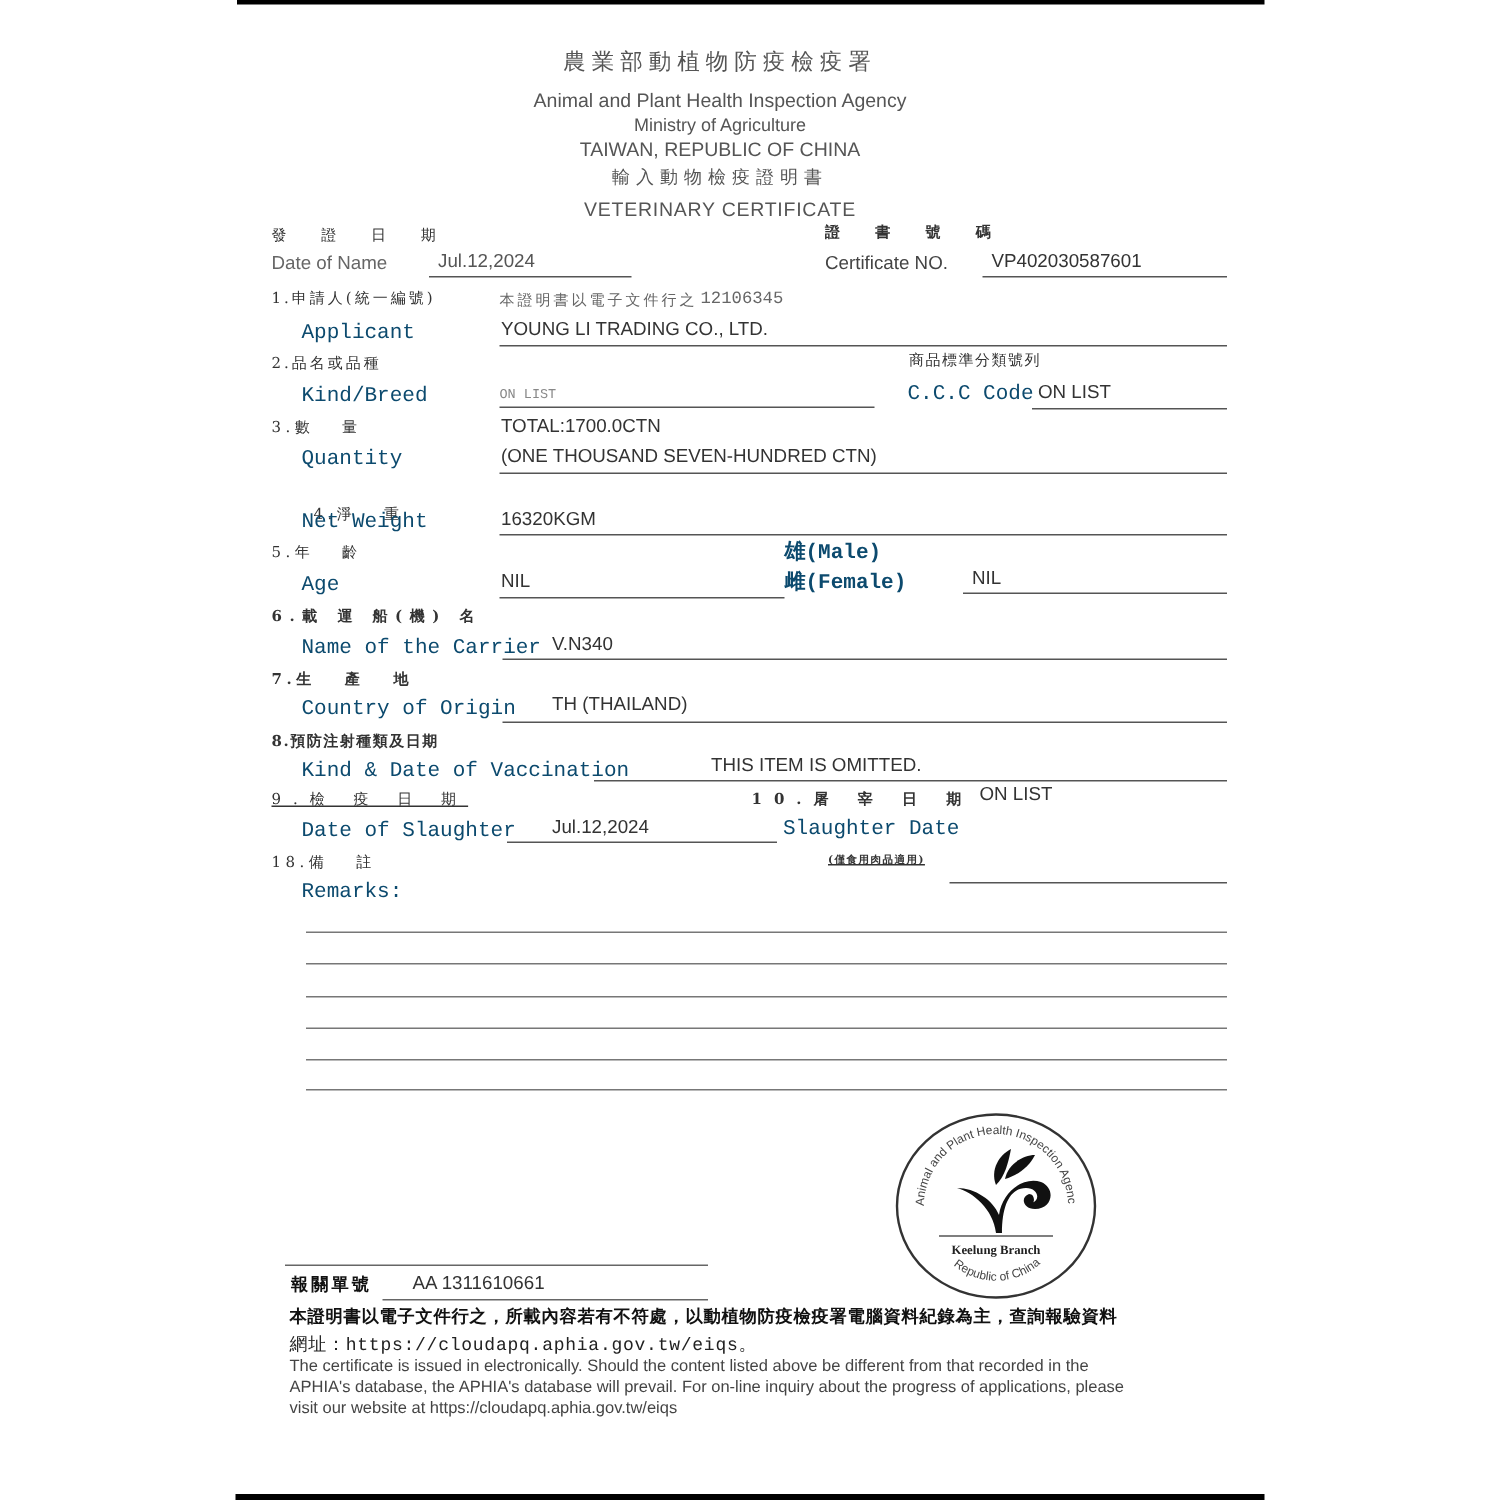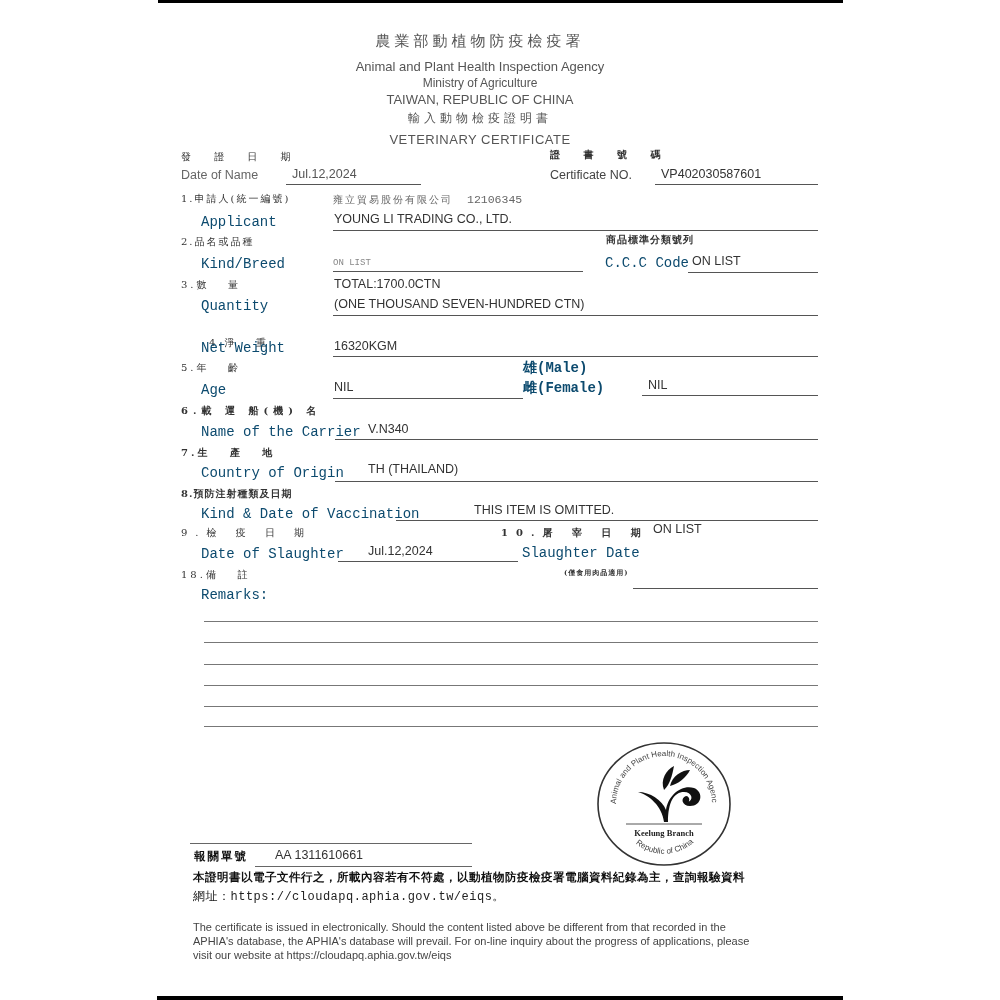--- a/index.html
+++ b/index.html
@@ -12,21 +12,21 @@
   .hdr { left:0; width:960px; text-align:center; color:#555; }
   .cjk { font-family:"DejaVu Serif", serif; letter-spacing:4px; }
   .mono { font-family:"Liberation Mono", monospace; color:#0c4a6e; font-size:14px; }
   .sans { font-family:"Liberation Sans", sans-serif; color:#444; font-size:12.5px; }
   .val { font-family:"Liberation Sans", sans-serif; color:#333; font-size:12.5px; }
   .line { position:absolute; height:1px; background:#555; }
   .small { font-size:10.5px; }
   .lbl-cn { font-family:"DejaVu Serif", serif; font-size:10px; color:#333; letter-spacing:3px; }
   .stamp { position:absolute; left:594px; top:740px; width:140px; height:128px; }
   .foot-cn { font-family:"DejaVu Serif", serif; font-size:11.5px; color:#111; font-weight:bold; letter-spacing:0.5px; }
-  .foot-en { font-family:"Liberation Sans", sans-serif; font-size:11px; color:#444;margin-top:16px; }
+  .foot-en { font-family:"Liberation Sans", sans-serif; font-size:11px; color:#444; }
 </style>
 </head>
 <body>
 
 <div class="bar" style="left:158px; top:0; width:685px;"></div>
 <div class="bar" style="left:157px; top:996px; width:686px; height:4px;"></div>
 
 <div class="abs hdr cjk" style="top:32px; font-size:15px; color:#555;">農業部動植物防疫檢疫署</div>
 <div class="abs hdr" style="top:59px; font-size:13px;">Animal and Plant Health Inspection Agency</div>
 <div class="abs hdr" style="top:76px; font-size:12px;">Ministry of Agriculture</div>
@@ -39,30 +39,30 @@
 <div class="abs val" style="left:292px; top:167px; color:#555;">Jul.12,2024</div>
 <div class="line" style="left:286px; top:184px; width:135px;"></div>
 
 <div class="abs lbl-cn" style="left:550px; top:148px; letter-spacing:10px; font-weight:bold;">證 書 號 碼</div>
 <div class="abs sans" style="left:550px; top:168px;">Certificate NO.</div>
 <div class="abs val" style="left:661px; top:167px;">VP402030587601</div>
 <div class="line" style="left:655px; top:184px; width:163px;"></div>
 
 <div class="abs lbl-cn" style="left:181px; top:192px; letter-spacing:2px;">1.申請人(統一編號)</div>
 <div class="abs mono" style="left:201px; top:214px;">Applicant</div>
-<div class="abs lbl-cn" style="left:333px; top:193px; color:#666; letter-spacing:2px;">雍立貿易股份有限公司</div>
+<div class="abs lbl-cn" style="left:333px; top:193px; color:#666; letter-spacing:2px;">本證明書以電子文件行之</div>
 <div class="abs mono" style="left:467px; top:193px; color:#666; font-size:11.5px;">12106345</div>
 <div class="abs val" style="left:334px; top:212px;">YOUNG LI TRADING CO., LTD.</div>
 <div class="line" style="left:333px; top:230px; width:485px;"></div>
 
 <div class="abs lbl-cn" style="left:181px; top:235px; letter-spacing:2px;">2.品名或品種</div>
 <div class="abs mono" style="left:201px; top:256px;">Kind/Breed</div>
 <div class="abs mono small" style="left:333px; top:258px; color:#888; font-size:9px;">ON LIST</div>
 <div class="line" style="left:333px; top:271px; width:250px;"></div>
-<div class="abs lbl-cn" style="left:606px; top:233px; letter-spacing:1px; font-weight:bold;">商品標準分類號列</div>
+<div class="abs lbl-cn" style="left:606px; top:233px; letter-spacing:1px; font-weight:normal;">商品標準分類號列</div>
 <div class="abs mono" style="left:605px; top:255px;">C.C.C Code</div>
 <div class="abs val" style="left:692px; top:254px;">ON LIST</div>
 <div class="line" style="left:688px; top:272px; width:130px;"></div>
 
 <div class="abs lbl-cn" style="left:181px; top:278px; white-space:pre;">3.數   量</div>
 <div class="abs mono" style="left:201px; top:298px;">Quantity</div>
 <div class="abs val" style="left:334px; top:277px;">TOTAL:1700.0CTN</div>
 <div class="abs val" style="left:334px; top:297px;">(ONE THOUSAND SEVEN-HUNDRED CTN)</div>
 <div class="line" style="left:333px; top:315px; width:485px;"></div>
 
@@ -88,28 +88,28 @@
 <div class="abs lbl-cn" style="left:181px; top:446px; white-space:pre; font-weight:bold;">7.生   產   地</div>
 <div class="abs mono" style="left:201px; top:465px;">Country of Origin</div>
 <div class="abs val" style="left:368px; top:462px;">TH (THAILAND)</div>
 <div class="line" style="left:335px; top:481px; width:483px;"></div>
 
 <div class="abs lbl-cn" style="left:181px; top:487px; letter-spacing:1px; font-weight:bold;">8.預防注射種類及日期</div>
 <div class="abs mono" style="left:201px; top:506px;">Kind &amp; Date of Vaccination</div>
 <div class="abs val" style="left:474px; top:503px;">THIS ITEM IS OMITTED.</div>
 <div class="line" style="left:396px; top:520px; width:422px;"></div>
 
-<div class="abs lbl-cn" style="left:181px; top:526px; letter-spacing:8px;">9.檢 疫 日 期</div>
+<div class="abs lbl-cn" style="left:181px; top:526px; letter-spacing:8px;text-decoration:underline;">9.檢 疫 日 期</div>
 <div class="abs mono" style="left:201px; top:546px;">Date of Slaughter</div>
 <div class="abs val" style="left:368px; top:544px;">Jul.12,2024</div>
 <div class="line" style="left:338px; top:561px; width:180px;"></div>
 
 <div class="abs lbl-cn" style="left:501px; top:526px; letter-spacing:8px; font-weight:bold;">10.屠 宰 日 期</div>
 <div class="abs mono" style="left:522px; top:545px;">Slaughter Date</div>
-<div class="abs lbl-cn" style="left:564px; top:568px; font-size:7px; letter-spacing:1px; font-weight:bold;">(僅食用肉品適用)</div>
+<div class="abs lbl-cn" style="left:552px; top:568px; font-size:7px; letter-spacing:1px; font-weight:bold;text-decoration:underline;">(僅食用肉品適用)</div>
 <div class="abs val" style="left:653px; top:522px;">ON LIST</div>
 <div class="line" style="left:633px; top:588px; width:185px;"></div>
 
 <div class="abs lbl-cn" style="left:181px; top:568px; white-space:pre;">18.備   註</div>
 <div class="abs mono" style="left:201px; top:587px;">Remarks:</div>
 <div class="line" style="left:204px; top:621px; width:614px; background:#777;"></div>
 <div class="line" style="left:204px; top:642px; width:614px; background:#777;"></div>
 <div class="line" style="left:204px; top:664px; width:614px; background:#777;"></div>
 <div class="line" style="left:204px; top:685px; width:614px; background:#777;"></div>
 <div class="line" style="left:204px; top:706px; width:614px; background:#777;"></div>

